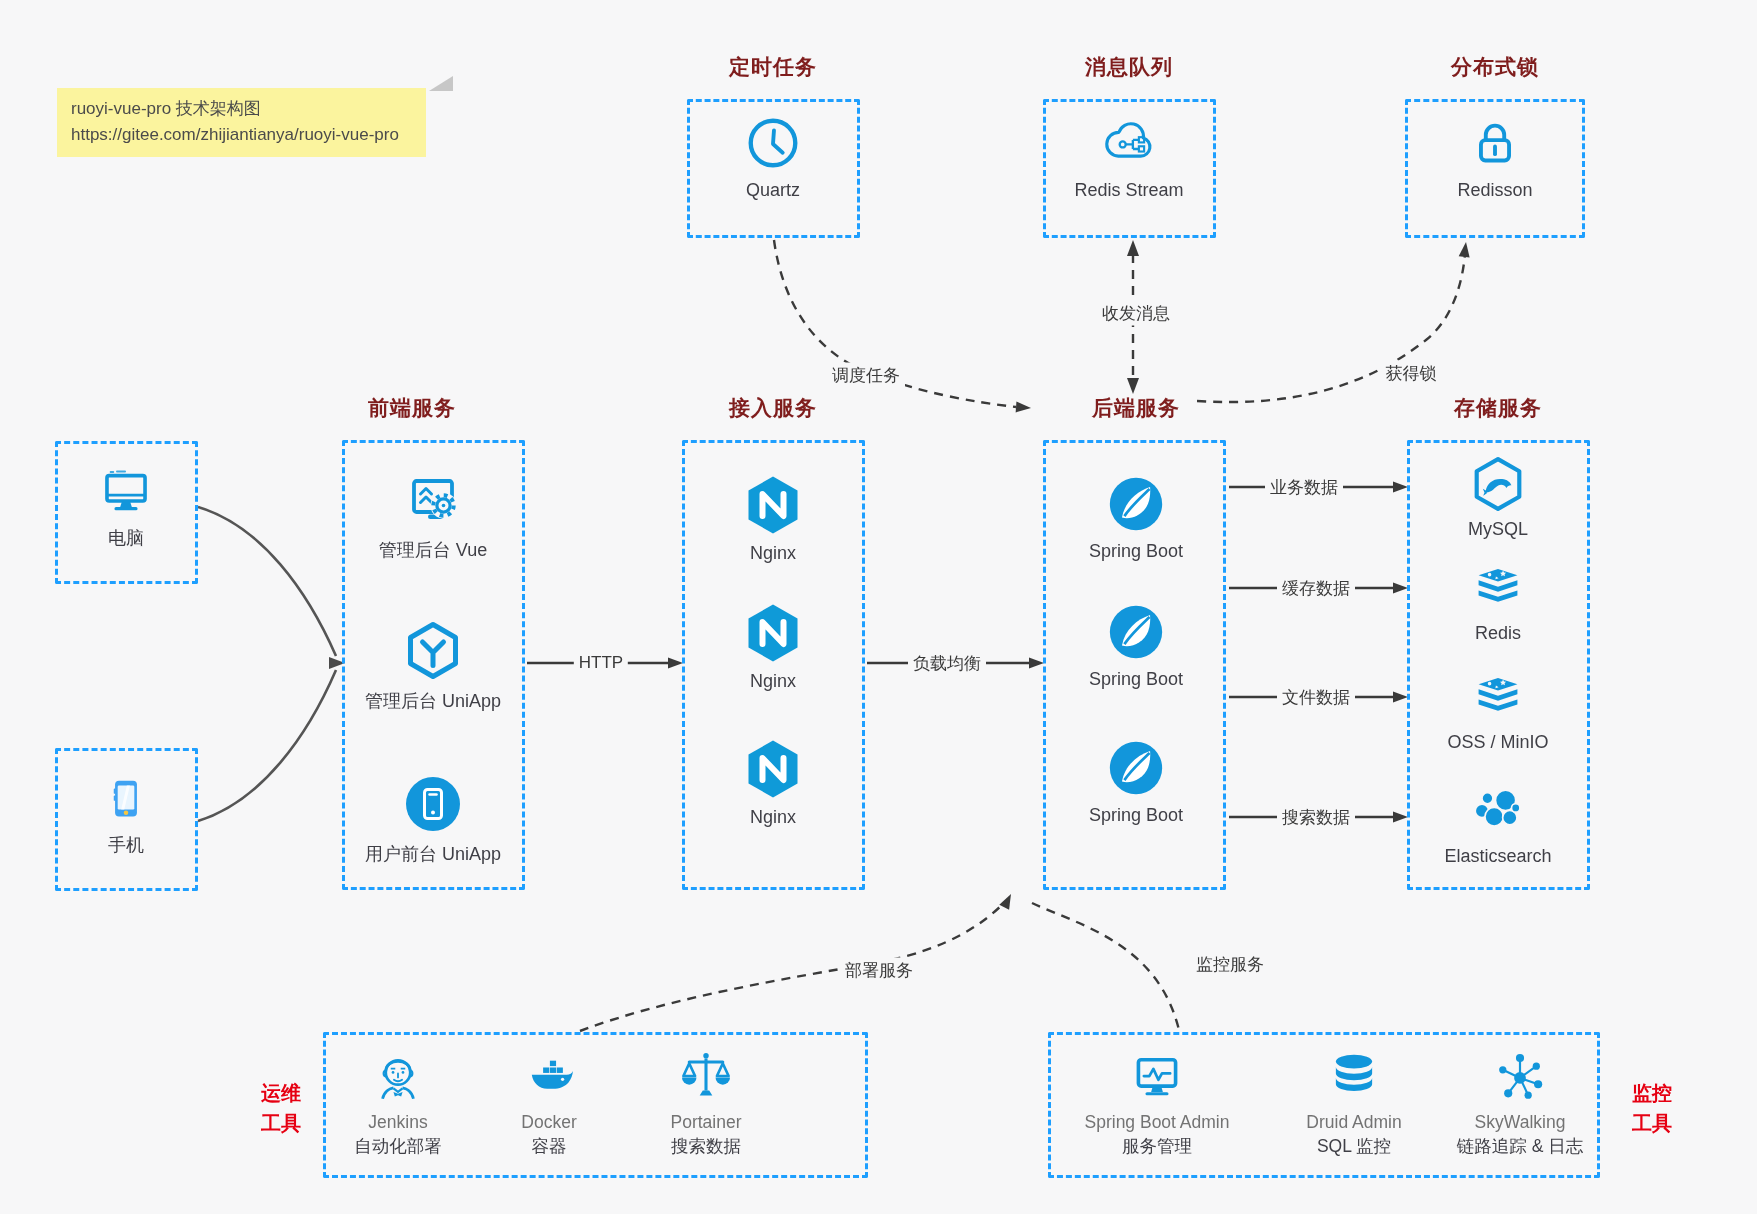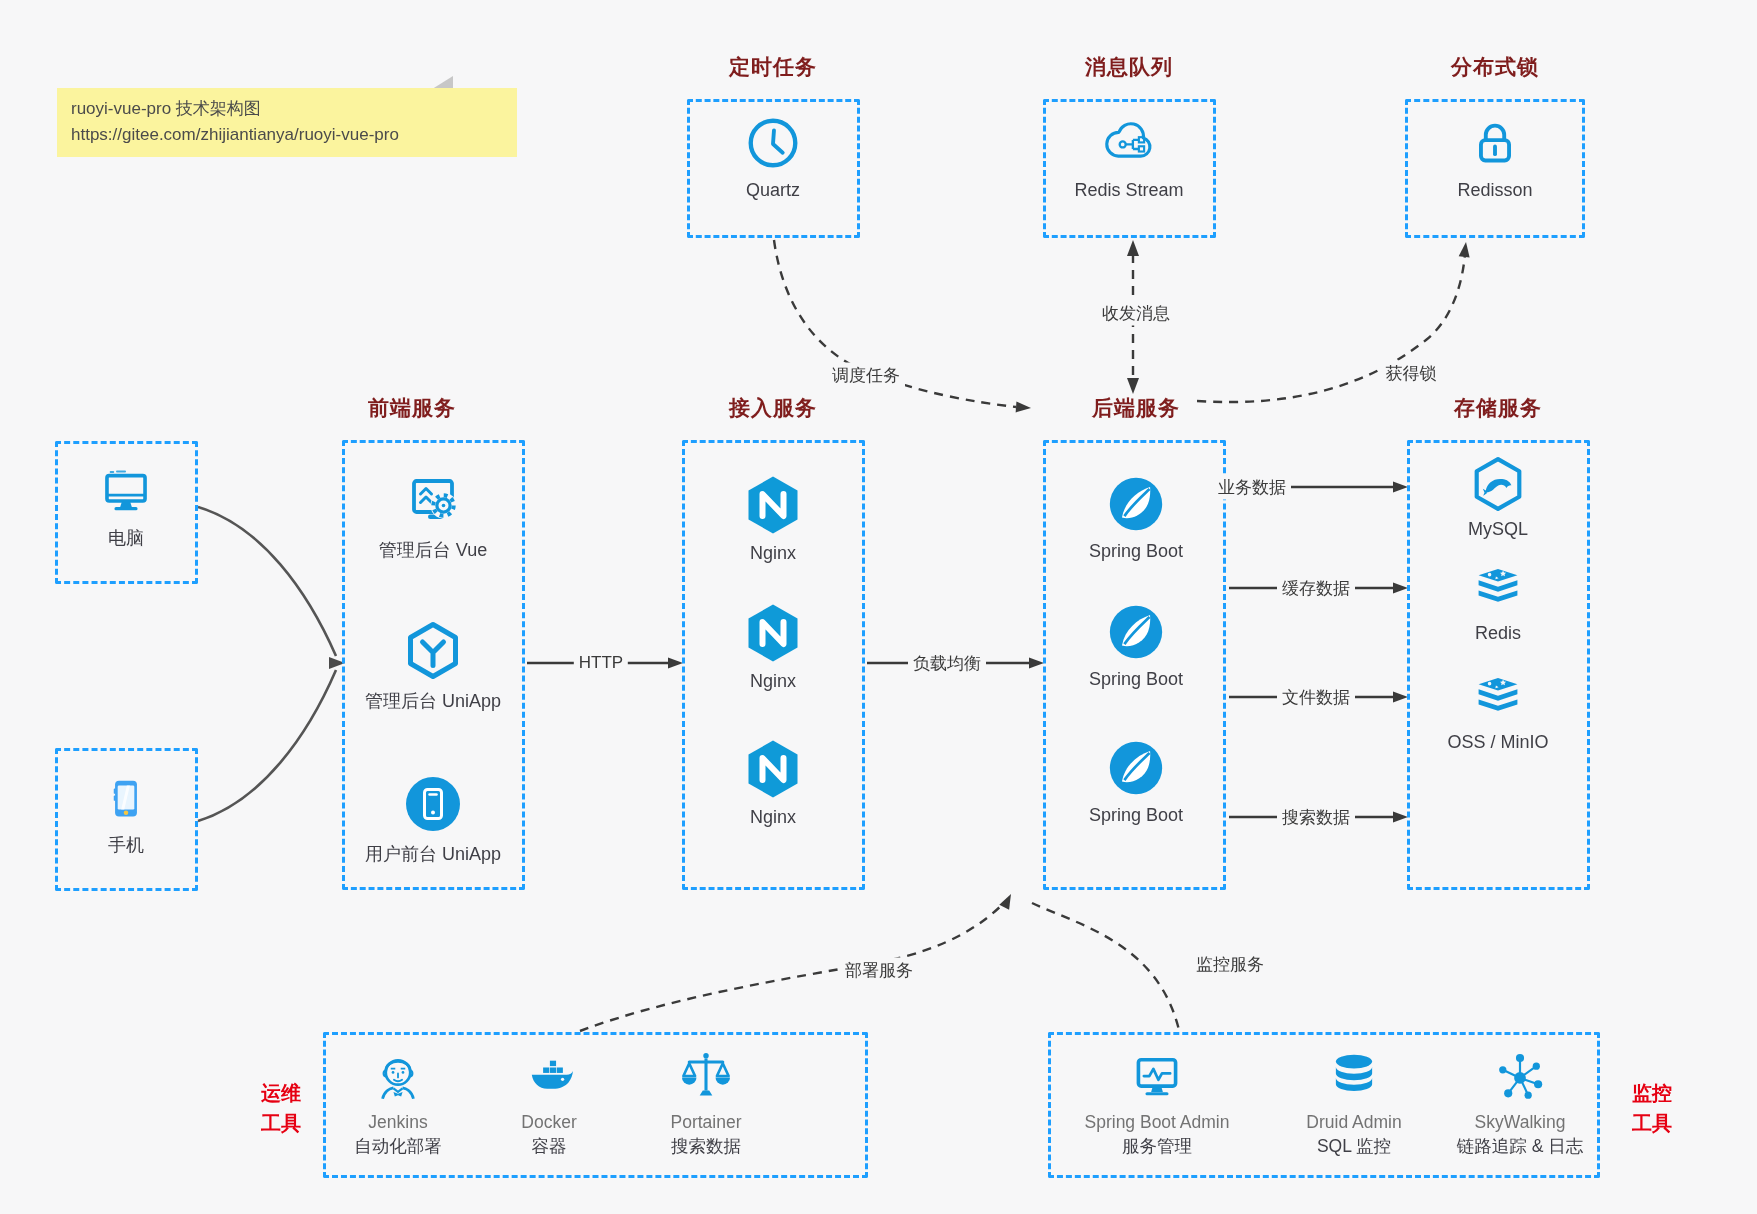--- a/index.html
+++ b/index.html
@@ -12,21 +12,21 @@
           color:#e60012;text-align:center;line-height:1.5;white-space:nowrap}
   .node,.tool-node{position:absolute;transform:translateX(-50%);display:flex;
           flex-direction:column;align-items:center;width:200px}
   .nlabel{margin-top:6px;font-size:18px;color:#3f3f46;white-space:nowrap;text-align:left}
   .tname{margin-top:5px;font-size:17.5px;color:#737373;line-height:1.35;white-space:nowrap}
   .tdesc{font-size:17.5px;color:#3f3f46;line-height:1.35;white-space:nowrap}
   .icon{width:64px;height:64px;display:block}
   .i62{width:62px;height:62px}.i58{width:58px;height:58px}.i54{width:54px;height:54px}.i56{width:56px;height:56px}
   .elabel{position:absolute;transform:translate(-50%,-50%);background:#f7f7f8;padding:1px 5px;
           font-size:17px;color:#3a3a3a;white-space:nowrap}
-  .note{position:absolute;left:57px;top:88px;width:460px;box-sizing:border-box;background:#fbf49e;
+  .note{position:absolute;left:57px;top:88px;width:369px;box-sizing:border-box;background:#fbf49e;
         padding:8px 14px;font-size:17px;line-height:1.55;color:#4b4b4b}
   .note-fold{position:absolute;left:429px;top:76px;width:0;height:0;
         border-left:24px solid transparent;border-bottom:15px solid #c7c7c7}
   svg.overlay{position:absolute;left:0;top:0;pointer-events:none}
 </style>
 </head>
 <body>
 
 <svg width="0" height="0" style="position:absolute">
   <defs>
@@ -337,20 +337,26 @@
         <use href="#sym-stack"></use>
       </svg>
     <div class="nlabel">Redis</div>
   </div>
   <div class="node" style="left:1498px;top:672px">
     <svg class="icon i54">
         <use href="#sym-stack"></use>
       </svg>
     <div class="nlabel">OSS / MinIO</div>
   </div>
+  <div class="node" style="left:1498px;top:786px">
+    <svg class="icon i54">
+        <use href="#sym-elastic"></use>
+      </svg>
+    <div class="nlabel">Elasticsearch</div>
+  </div>
 
   <div class="tool-node" style="left:398px;top:1048px">
     <svg class="icon i58">
         <use href="#sym-jenkins"></use>
       </svg>
     <div class="tname">Jenkins</div>
     <div class="tdesc">自动化部署</div>
   </div>
   <div class="tool-node" style="left:549px;top:1048px">
     <svg class="icon i58">
@@ -387,20 +393,20 @@
       </svg>
     <div class="tname">SkyWalking</div>
     <div class="tdesc">链路追踪 &amp; 日志</div>
   </div>
 
   <div class="elabel" style="left:601px;top:663px">HTTP</div>
   <div class="elabel" style="left:947px;top:663px">负载均衡</div>
   <div class="elabel" style="left:866px;top:375px">调度任务</div>
   <div class="elabel" style="left:1136px;top:313px">收发消息</div>
   <div class="elabel" style="left:1411px;top:373px">获得锁</div>
-  <div class="elabel" style="left:1252px;top:487px">业务数据</div>
+  <div class="elabel" style="left:1304px;top:487px">业务数据</div>
   <div class="elabel" style="left:1316px;top:588px">缓存数据</div>
   <div class="elabel" style="left:1316px;top:697px">文件数据</div>
   <div class="elabel" style="left:1316px;top:817px">搜索数据</div>
   <div class="elabel" style="left:879px;top:970px">部署服务</div>
   <div class="elabel" style="left:1230px;top:964px">监控服务</div>
 
 </div>
 
 </body></html>

